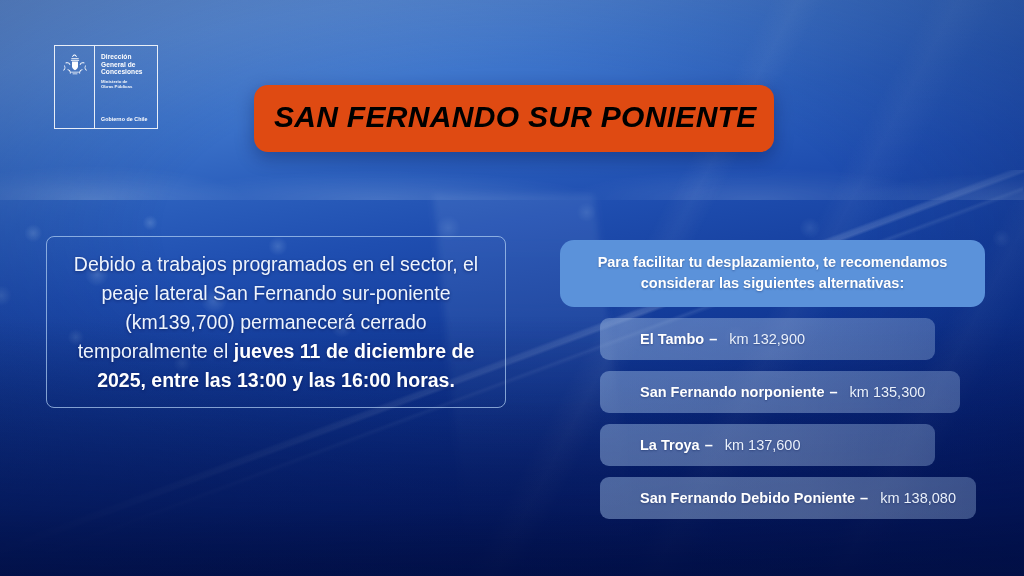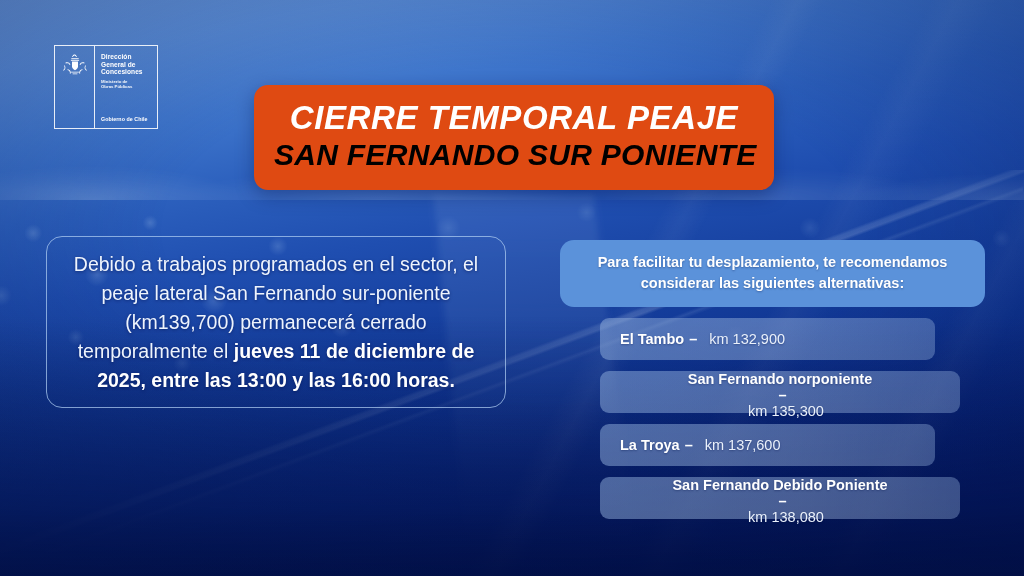--- a/index.html
+++ b/index.html
@@ -211,21 +211,21 @@
 
   
   .info-box {
     position: absolute;
     left: 46px;
     top: 236px;
     width: 460px;
     height: 172px;
     box-sizing: border-box;
     border: 1px solid rgba(176,206,242,.72);
-    border-radius: 16px;
+    border-radius: 8px;
     display: flex;
     align-items: center;
     justify-content: center;
     padding: 6px 22px;
   }
   .info-text {
     color: #eef4fd;
     font-size: 19.5px;
     line-height: 29px;
     text-align: center;
@@ -283,27 +283,28 @@
     margin-bottom: 11px;
     border-radius: 9px;
     background: linear-gradient(to right, rgba(146,176,220,.50), rgba(160,186,224,.44) 55%, rgba(150,178,220,.38));
     display: flex;
     align-items: center;
     padding: 0 20px;
     box-sizing: border-box;
     width: fit-content;
     min-width: 335px;
   }
-  .alt-item.wide { min-width: 360px; flex-direction: column; }
+  .alt-item.wide { min-width: 360px; }
   .alt-name {
     color: #ffffff;
     font-size: 14.5px;
     font-weight: 700;
     white-space: nowrap;
     text-shadow: 0 1px 2px rgba(2,16,70,.35);
+    margin-left: 20px;
   }
   .alt-km {
     color: #eaf1fb;
     font-size: 14.5px;
     font-weight: 400;
     white-space: nowrap;
     margin-left: 12px;
     text-shadow: 0 1px 2px rgba(2,16,70,.35);
   }
   .alt-dash {
@@ -353,21 +354,20 @@
       </div>
       <div class="logo-sub">
         <div>Ministerio de</div>
         <div>Obras Públicas</div>
       </div>
       <div class="logo-gob">Gobierno de Chile</div>
     </div>
   </div>
 
   <div class="title-banner">
-    <div class="title-main">CIERRE TEMPORAL PEAJE</div>
     <div class="title-sub">SAN FERNANDO SUR PONIENTE</div>
   </div>
 
   <div class="info-box">
     <p class="info-text"><span>Debido a trabajos programados en el sector, el peaje lateral San Fernando sur-poniente (km139,700) permanecerá cerrado temporalmente el </span><b>jueves 11 de diciembre de 2025, entre las 13:00 y las 16:00 horas.</b></p>
   </div>
 
 
   <div class="alt-header">
     <div class="alt-header-text">Para facilitar tu desplazamiento, te recomendamos</div>

